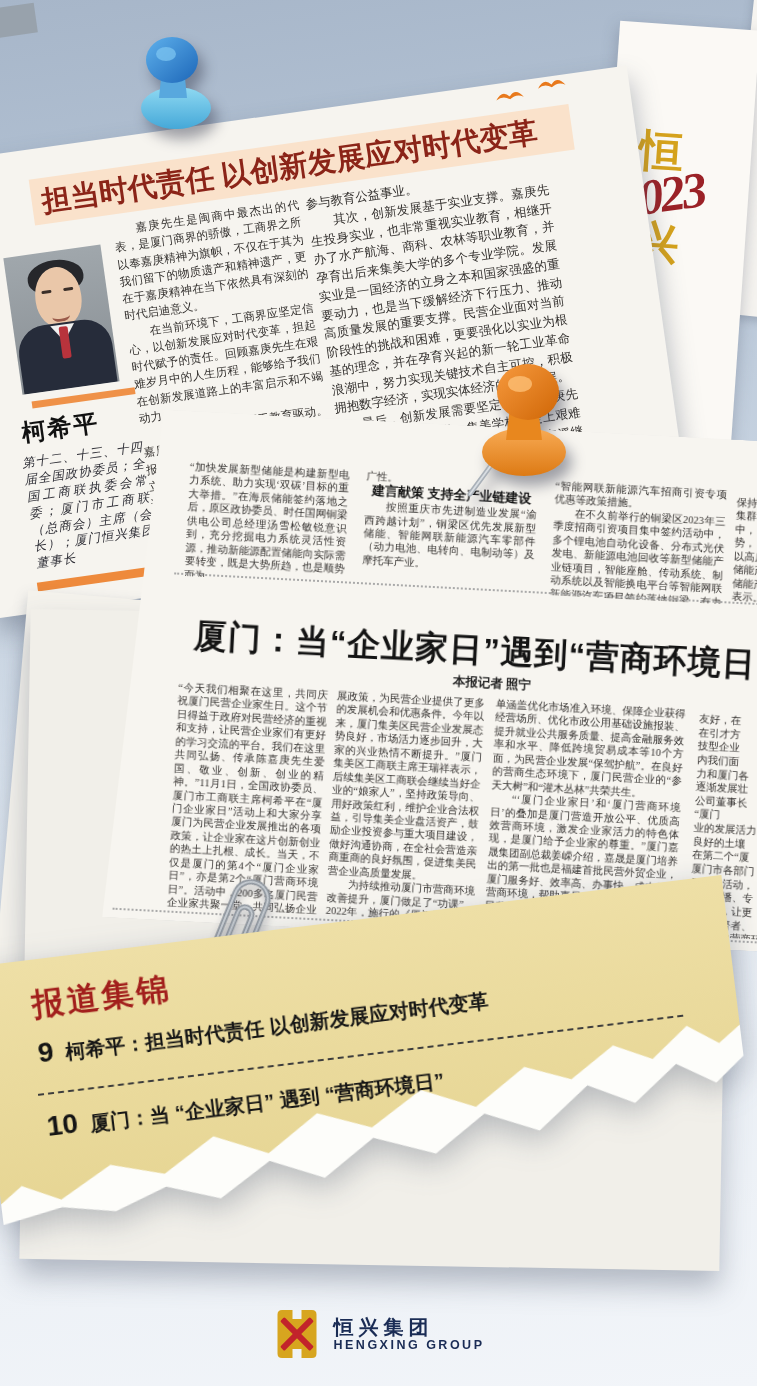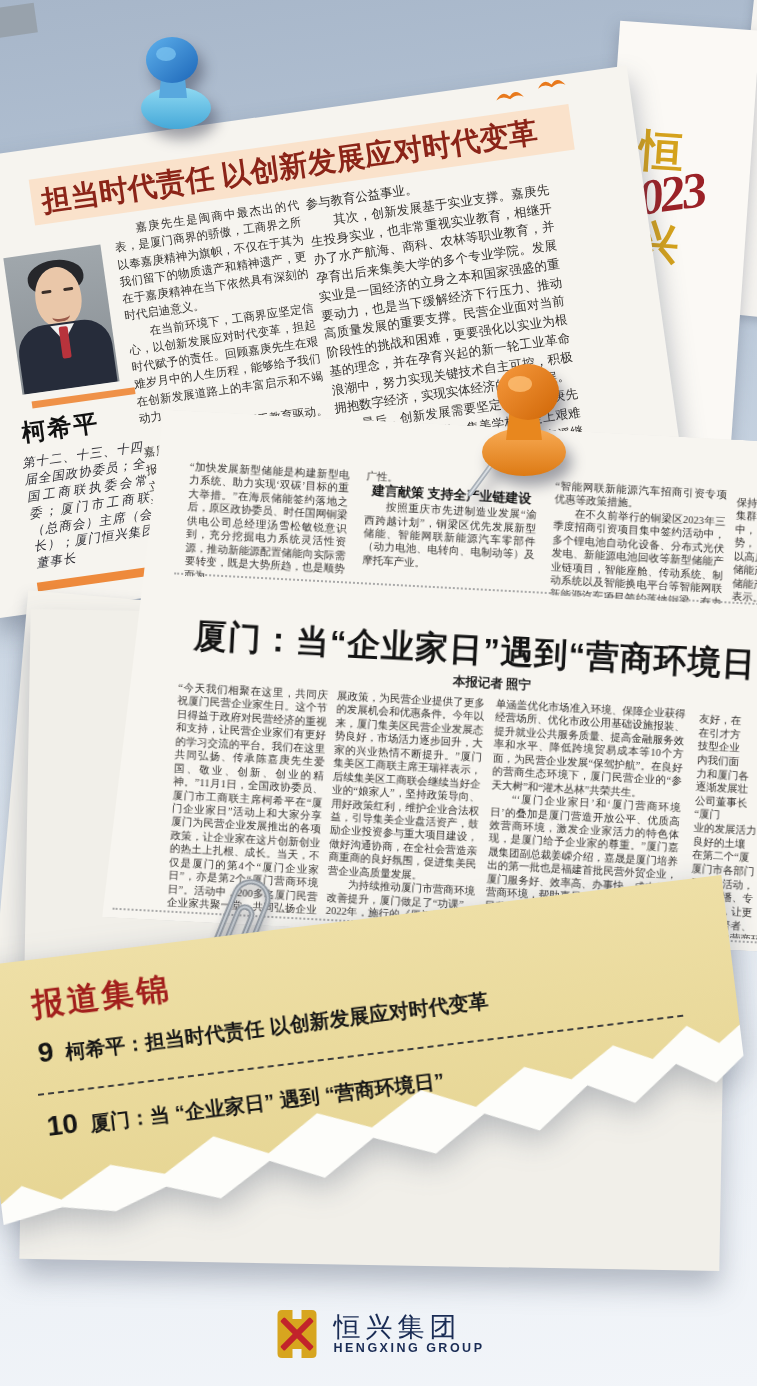--- a/index.html
+++ b/index.html
@@ -80,21 +80,21 @@
   .ci1{top:78px;} .ci2{top:152px;}
   .ci-num{font-size:28px;font-weight:900;font-family:"Liberation Sans",sans-serif;}
   .ci-title{font-size:20px;font-weight:bold;font-family:"Liberation Sans",sans-serif;white-space:nowrap;}
   .card-dash{position:absolute;left:50px;top:134px;width:650px;border-top:2px dashed #3c3c3c;}
   
   .pin{position:absolute;filter:drop-shadow(6px 10px 7px rgba(50,55,75,.45));}
   .paperclip{position:absolute;left:198px;top:868px;transform:rotate(22deg);filter:drop-shadow(3px 5px 4px rgba(60,65,85,.35));}
   
   .logo{position:absolute;left:0;right:0;bottom:24px;display:flex;justify-content:center;align-items:center;gap:13px;}
   .logo-text{display:flex;flex-direction:column;color:#1a2c55;font-family:"Liberation Sans",sans-serif;}
-  .logo-cn{font-size:27px;font-weight:normal;letter-spacing:5px;line-height:1.05;}
+  .logo-cn{font-size:20px;font-weight:bold;letter-spacing:5px;line-height:1.05;}
   .logo-en{font-size:12.5px;font-weight:bold;letter-spacing:2.5px;}
 </style>
 </head>
 <body>
 
 <div class="stage">
 
   <div class="gray-corner"></div>
   <div class="sliver-right"></div>
 

